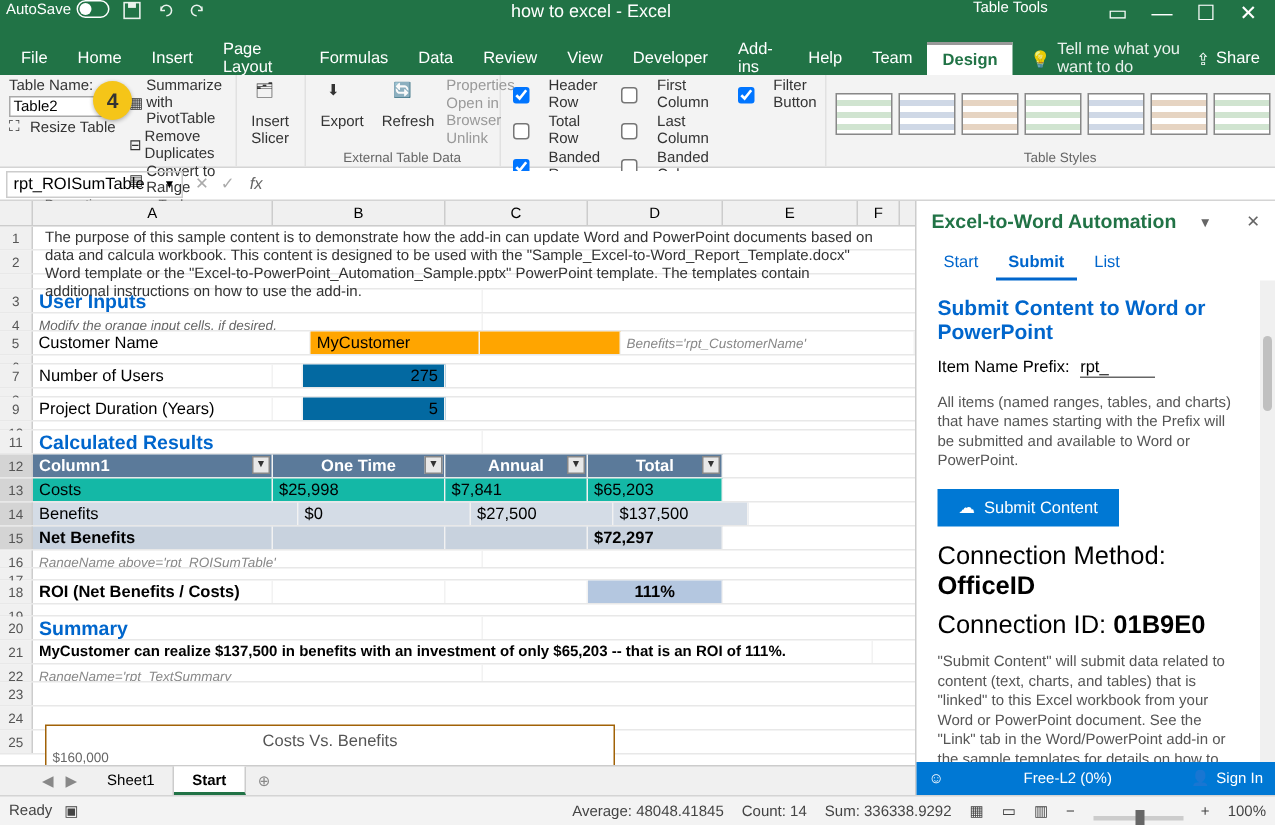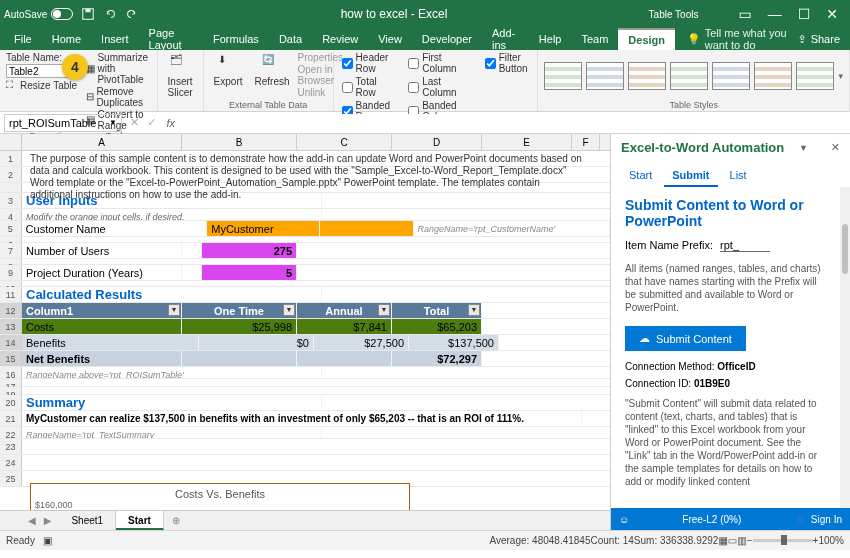--- a/index.html
+++ b/index.html
@@ -1,18 +1,18 @@
 <!DOCTYPE html>
 <html><head>
 <meta charset="utf-8">
 <style>
 * { margin: 0; padding: 0; box-sizing: border-box; font-family: 'Segoe UI', Arial, sans-serif; }
 body { width: 850px; height: 558px; overflow: hidden; background: #fff; font-size: 11px; }
 
-.titlebar { height: 28px; background: #217346; display: flex; align-items: center; color: #fff; padding: 0 4px; }
+.titlebar { height: 28px; background: #217346; display: flex; align-items: flex-start; color: #fff; padding: 0 4px; }
 .titlebar .autosave { display: flex; align-items: center; gap: 4px; font-size: 10px; margin-right: 8px; }
 .titlebar .toggle { width: 22px; height: 12px; border: 1px solid #fff; border-radius: 6px; position: relative; }
 .titlebar .toggle::after { content: ''; width: 8px; height: 8px; background: #fff; border-radius: 50%; position: absolute; top: 1px; left: 1px; }
 .titlebar .qat { display: flex; gap: 8px; align-items: center; }
 .titlebar .qat-icon { width: 14px; height: 14px; opacity: 0.9; }
 .titlebar .title { flex: 1; text-align: center; font-size: 12px; }
 .titlebar .tabletools { font-size: 10px; margin-right: 40px; }
 .titlebar .wincontrols { display: flex; gap: 16px; margin-right: 8px; }
 .titlebar .wincontrols span { cursor: pointer; font-size: 14px; }
 
@@ -31,21 +31,21 @@
 .tablename-label { font-size: 10px; }
 .tablename-input { width: 72px; height: 14px; border: 1px solid #aaa; font-size: 10px; padding: 0 2px; }
 .prop-item { font-size: 10px; display: flex; align-items: center; gap: 2px; cursor: pointer; }
 .ribbon-icon { width: 12px; height: 12px; display: inline-block; }
 .big-btn { display: flex; flex-direction: column; align-items: center; gap: 2px; padding: 2px 4px; cursor: pointer; }
 .big-btn .bi { width: 20px; height: 20px; }
 .ext-group { width: 130px; }
 .ext-group .ext-items { display: flex; flex-direction: column; gap: 1px; }
 .style-opt-group { padding-left: 8px; }
 .check-col { display: flex; flex-direction: column; gap: 2px; }
-.check-item { display: flex; align-items: center; gap: 3px; font-size: 10px; }
+.check-item { display: flex; align-items: center; gap: 13px; font-size: 10px; }
 .check-item input { width: 11px; height: 11px; }
 .styles-group { flex: 1; }
 .style-gallery { display: flex; gap: 3px; align-items: center; }
 .style-swatch { width: 38px; height: 28px; border: 1px solid #888; background: repeating-linear-gradient(#fff 0 4px, #d0e4d0 4px 8px); cursor: pointer; }
 .style-swatch.alt1 { background: repeating-linear-gradient(#fff 0 4px, #cfd8e6 4px 8px); }
 .style-swatch.alt2 { background: repeating-linear-gradient(#fff 0 4px, #e6d4c2 4px 8px); }
 
 .badge { position: absolute; width: 26px; height: 26px; border-radius: 50%; background: #f5c518; color: #333; font-weight: bold; font-size: 14px; display: flex; align-items: center; justify-content: center; box-shadow: 0 1px 3px rgba(0,0,0,0.3); z-index: 10; }
 .badge.b4 { top: 54px; left: 62px; }
 
@@ -61,28 +61,28 @@
 .col-headers .ch { border-right: 1px solid #ccc; text-align: center; line-height: 17px; }
 .grid-body { flex: 1; overflow: hidden; position: relative; }
 .row { display: flex; height: 16px; border-bottom: 1px solid #e8e8e8; font-size: 11px; }
 .row .rn { width: 22px; background: #f0f0f0; border-right: 1px solid #ccc; text-align: center; font-size: 9px; line-height: 16px; color: #555; }
 .row .cell { border-right: 1px solid #f2f2f2; padding: 0 4px; line-height: 16px; overflow: hidden; white-space: nowrap; }
 .intro { font-size: 10px; color: #333; position: absolute; left: 30px; top: 2px; width: 555px; line-height: 12px; }
 .h-blue { color: #0066cc; font-weight: bold; font-size: 13px; }
 .h-note { font-style: italic; font-size: 9px; color: #666; }
 .user-label { font-size: 11px; }
 .orange-cell { background: #ffa500; color: #000; }
-.orange-num { background: #d946ef; text-align: right; padding-right: 4px; font-weight: bold; }
+.orange-num { background: #0369a1; text-align: right; padding-right: 4px; }
 .rangename { font-style: italic; font-size: 9px; color: #888; }
 .tbl-hdr { background: #5b7a9a; color: #fff; text-align: center; font-weight: bold; position: relative; }
 .tbl-hdr .dd { position: absolute; right: 1px; top: 1px; width: 12px; height: 12px; background: #e8e8e8; border: 1px solid #888; font-size: 7px; line-height: 10px; text-align: center; color: #333; }
-.tbl-row1 { background: #4d7c0f; }
+.tbl-row1 { background: #14b8a6; }
 .tbl-row2 { background: #d4dce6; }
 .tbl-total { background: #c8d2de; font-weight: bold; }
-.num-r { text-align: right; padding-right: 4px; }
+.num-r { padding-right: 4px; }
 .roi-val { background: #b4c7e0; text-align: center; font-weight: bold; }
 .summary-text { font-weight: bold; font-size: 10px; }
 .chart-box { position: absolute; left: 30px; top: 332px; width: 380px; height: 50px; border: 1px solid #a16207; background: #fff; padding: 4px; }
 .chart-title { text-align: center; font-size: 11px; color: #555; }
 .chart-y { font-size: 9px; color: #666; }
 
 .sheet-tabs { height: 20px; border-top: 1px solid #ccc; display: flex; align-items: center; background: #f0f0f0; font-size: 10px; padding-left: 28px; gap: 0; }
 .sheet-tab { padding: 0 12px; height: 100%; line-height: 20px; border-right: 1px solid #ccc; cursor: pointer; }
 .sheet-tab.active { background: #fff; font-weight: bold; border-bottom: 2px solid #217346; }
 
@@ -91,26 +91,26 @@
 .tp-header .title { color: #217346; font-size: 13px; font-weight: 600; }
 .tp-tabs { display: flex; gap: 4px; padding: 0 10px; margin-top: 6px; }
 .tp-tab { padding: 4px 8px; cursor: pointer; color: #0066cc; }
 .tp-tab.active { border-bottom: 2px solid #0066cc; font-weight: 600; }
 .tp-body { padding: 10px 14px; overflow: hidden; flex: 1; border-right: 10px solid #f0f0f0; }
 .tp-h { color: #0066cc; font-size: 14px; font-weight: 600; margin-bottom: 10px; }
 .tp-field { margin-bottom: 10px; }
 .tp-field input { width: 50px; border: none; border-bottom: 1px solid #666; font-size: 11px; margin-left: 4px; }
 .tp-note { font-size: 10px; color: #555; line-height: 13px; margin-bottom: 12px; }
 .tp-btn { background: #0078d4; color: #fff; padding: 6px 14px; border: none; cursor: pointer; font-size: 11px; display: flex; align-items: center; gap: 6px; margin-bottom: 10px; }
-.tp-info { font-size: 10px; margin-bottom: 6px; }
+.tp-info { font-size: 17px; margin-bottom: 6px; }
 .tp-scroll-thumb { position: absolute; right: 2px; top: 90px; width: 6px; height: 50px; background: #c0c0c0; border-radius: 3px; }
 .tp-footer { height: 22px; background: #0078d4; color: #fff; display: flex; align-items: center; padding: 0 8px; font-size: 10px; justify-content: space-between; }
 
 .statusbar { height: 20px; background: #f3f3f3; border-top: 1px solid #d4d4d4; display: flex; align-items: center; font-size: 10px; padding: 0 6px; color: #444; }
-.statusbar .right { margin-left: auto; display: flex; align-items: center; }
+.statusbar .right { margin-left: auto; display: flex; gap: 12px; align-items: flex-end; }
 .zoom-slider { width: 60px; height: 3px; background: #ccc; position: relative; }
 .zoom-slider::after { content: ''; position: absolute; width: 6px; height: 10px; background: #666; top: -4px; left: 28px; }
 
 svg.i { width: 100%; height: 100%; }
 </style>
 </head>
 <body>
 
 <div class="titlebar">
   <div class="autosave">
@@ -322,21 +322,21 @@
         </div>
       <div class="row" style="height:12px">
           <div class="rn">4</div>
           <div class="cell h-note" style="width:300px">Modify the orange input cells, if desired.</div>
         </div>
       <div class="row">
           <div class="rn">5</div>
           <div class="cell user-label" style="width:189px">Customer Name</div>
           <div class="cell orange-cell" style="width:115px">MyCustomer</div>
           <div class="cell orange-cell" style="width:95px"></div>
-          <div class="cell rangename" style="width:200px">RangeName='rpt_CustomerName'</div>
+          <div class="cell rangename" style="width:200px">Benefits='rpt_CustomerName'</div>
         </div>
       <div class="row" style="height:6px">
           <div class="rn">6</div>
         </div>
       <div class="row">
           <div class="rn">7</div>
           <div class="cell user-label" style="width:160px">Number of Users</div>
           <div class="cell" style="width:20px"></div>
           <div class="cell orange-num" style="width:95px">275</div>
         </div>
@@ -383,20 +383,27 @@
           <div class="cell tbl-total num-r" style="width:115px"></div>
           <div class="cell tbl-total num-r" style="width:95px"></div>
           <div class="cell tbl-total num-r" style="width:90px">$72,297</div>
         </div>
       <div class="row" style="height:12px">
           <div class="rn">16</div>
           <div class="cell rangename" style="width:300px">RangeName above='rpt_ROISumTable'</div>
         </div>
       <div class="row" style="height:8px">
           <div class="rn">17</div>
+        </div>
+      <div class="row">
+          <div class="rn">18</div>
+          <div class="cell" style="width:160px;font-weight:bold">ROI (Net Benefits / Costs)</div>
+          <div class="cell" style="width:115px"></div>
+          <div class="cell" style="width:95px"></div>
+          <div class="cell roi-val" style="width:90px">111%</div>
         </div>
       <div class="row" style="height:8px">
           <div class="rn">19</div>
         </div>
       <div class="row">
           <div class="rn">20</div>
           <div class="cell h-blue" style="width:300px">Summary</div>
         </div>
       <div class="row">
           <div class="rn">21</div>

